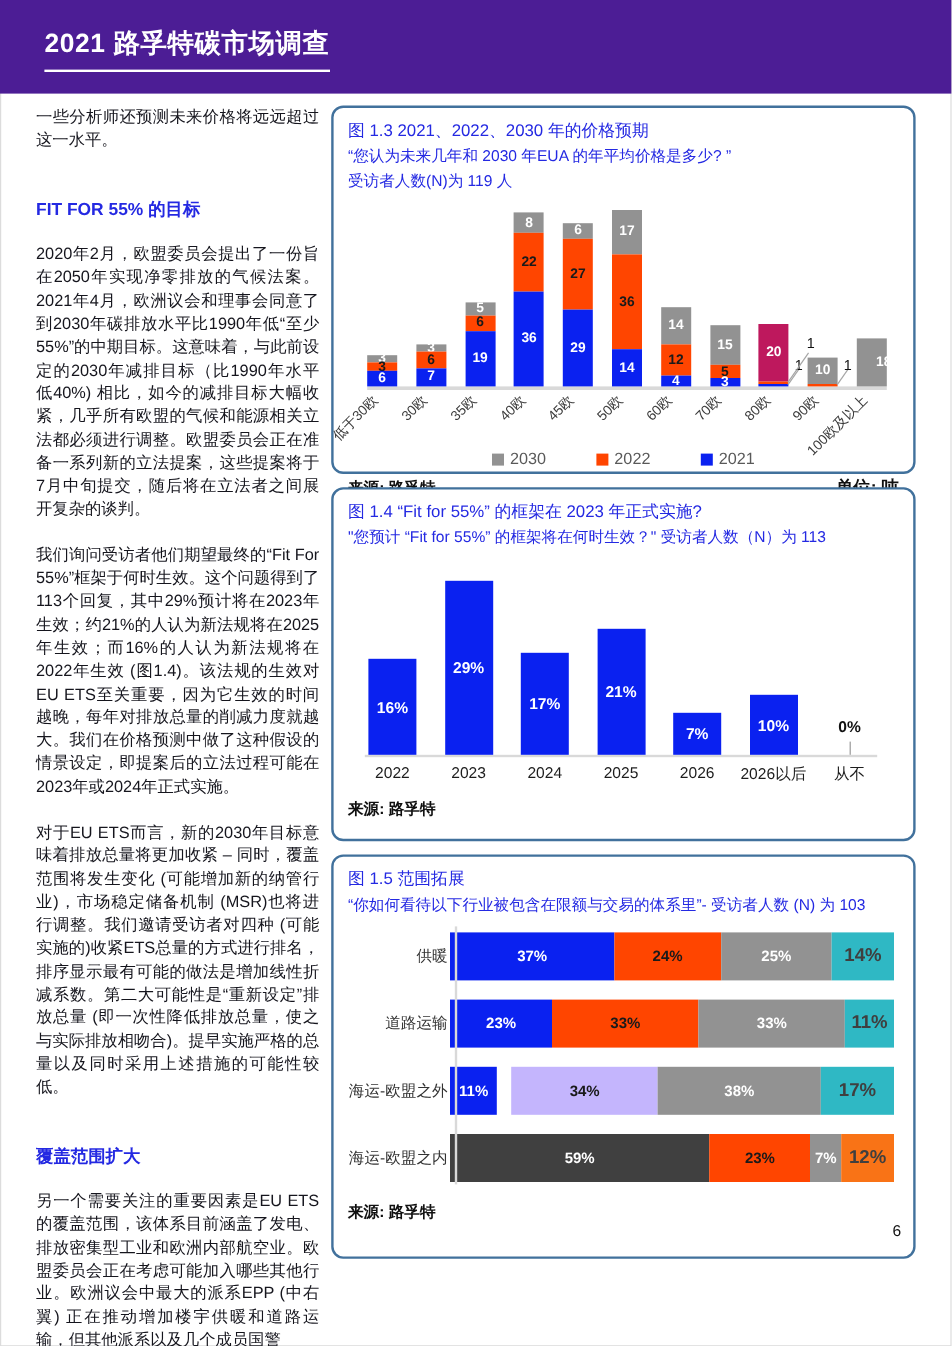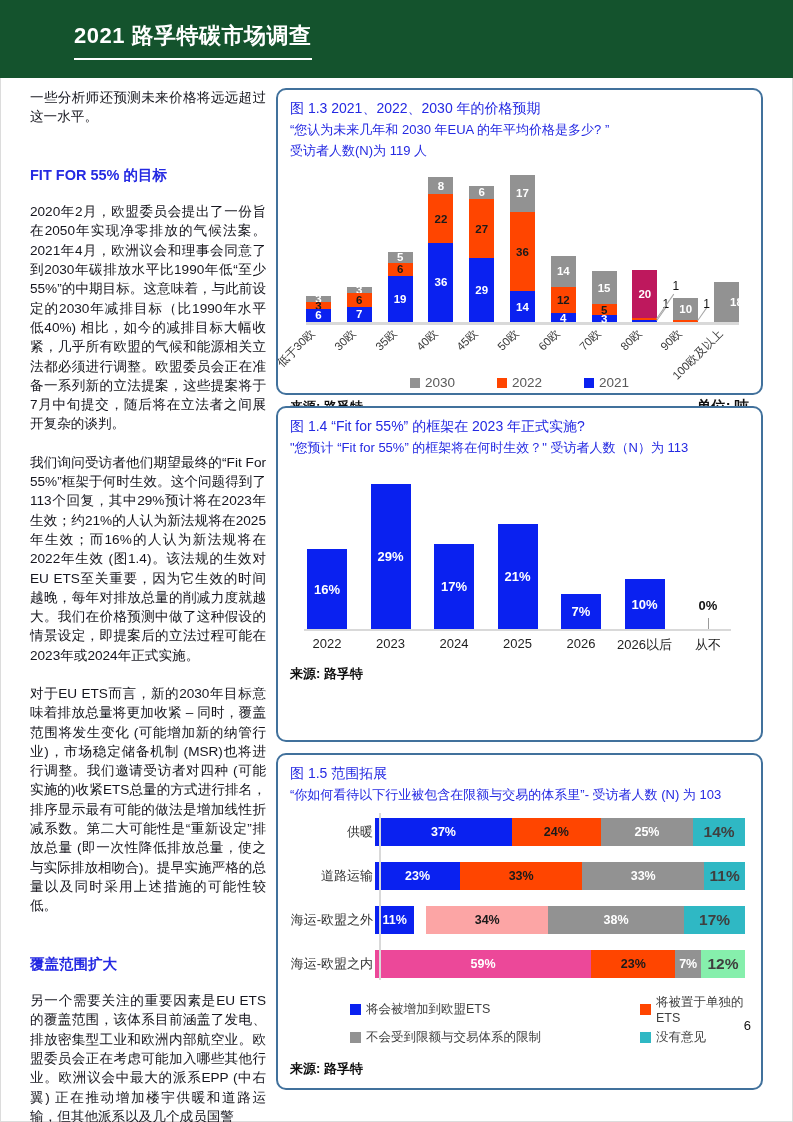--- a/index.html
+++ b/index.html
@@ -2,38 +2,38 @@
 <html><head>
 <meta charset="utf-8">
 <style>
   html,body{margin:0;padding:0;}
   body{
     width:793px;height:1122px;position:relative;background:#ffffff;
     font-family:"Liberation Sans","DejaVu Sans",sans-serif;
     outline:1px solid #dcdcdc;outline-offset:-1px;overflow:hidden;
   }
   
-  .topbar{position:absolute;top:0;left:0;right:0;height:78px;background:#14532d;padding-left:37px;}
+  .topbar{position:absolute;top:0;left:0;right:0;height:78px;background:#4c1d95;}
   .topbar h1{
     display:inline-block;margin:21px 0 0 37px;padding-bottom:7px;
     border-bottom:2px solid #fff;color:#fff;font-size:22px;font-weight:700;letter-spacing:.5px;
   }
   
   main{position:absolute;top:88px;left:30px;width:733px;display:flex;gap:10px;}
   .leftcol{width:236px;flex:none;font-size:13.6px;line-height:1.42;text-align:justify;color:#15151d;}
   .leftcol p{margin:0 0 19px;}
   .leftcol .intro{margin-bottom:38px;}
   .leftcol h2{color:#2429e2;font-size:14.5px;margin:4px 0 17px;}
   .leftcol .h2b{margin-top:38px;}
   .chartscol{flex:1;display:flex;flex-direction:column;gap:11px;min-width:0;}
   .figbox{border:2px solid #41719c;border-radius:10px;padding:8px 12px 4px;box-sizing:border-box;background:#fff;}
   .ftitle{color:#2429e2;font-size:14px;margin:2px 0 0;}
   .fsub{color:#2429e2;font-size:13px;margin:3px 0 0;}
   #box13{height:307px;}
-  #box14{height:336px;}
+  #box14{height:295px;}
   #box15{height:337px;}
   
   .f13-plot{position:relative;display:flex;align-items:flex-end;justify-content:space-between;
     height:150px;margin:12px 10px 0 16px;border-bottom:3px solid #d9d9d9;}
   .f13-col{position:relative;width:25px;display:flex;flex-direction:column-reverse;}
   .f13-seg{display:flex;align-items:center;justify-content:center;font-size:11.5px;line-height:6px;font-weight:600;}
   .f13-xlab{position:absolute;bottom:-15px;right:50%;transform:rotate(-45deg);
     transform-origin:100% 100%;white-space:nowrap;font-size:11.5px;color:#3a3a3a;}
   .f13-callout{position:absolute;font-size:12px;color:#111;}
   .f13-callout-line{position:absolute;left:100%;height:1px;background:#a6a6a6;
@@ -53,21 +53,21 @@
   .f14-xlab{position:absolute;top:100%;margin-top:7px;font-size:13px;color:#1d1d1d;white-space:nowrap;
     left:50%;transform:translateX(-50%);}
   .f14-zero{position:absolute;bottom:16px;font-size:13px;color:#111;font-weight:600;}
   .f14-tick{position:absolute;bottom:0;width:1px;height:11px;background:#9a9a9a;}
   .f14-src{margin-top:34px;font-weight:700;font-size:13px;color:#101010;}
   
   .f15-rows{position:relative;margin:14px 4px 0 0;}
   .f15-vline{position:absolute;left:89px;top:-5px;bottom:-2px;width:2px;background:#d9d9d9;}
   .f15-row{display:flex;align-items:center;margin-bottom:16px;}
   .f15-cat{width:83px;flex:none;text-align:right;font-size:13px;color:#333;padding-right:0;}
-  .f15-bar{flex:1;display:flex;height:28px;margin-left:2px;border-radius:14px;}
+  .f15-bar{flex:1;display:flex;height:40px;margin-left:2px;border-radius:14px;}
   .f15-seg{display:flex;align-items:center;justify-content:center;font-size:12.5px;font-weight:600;overflow:visible;white-space:nowrap;}
   .f15-seg.teal-lab{font-size:15.5px;color:#3f3f3f;font-weight:600;}
   .f15-legend{display:grid;grid-template-columns:290px auto;row-gap:4px;margin:10px 0 0 60px;
     font-size:12.5px;color:#404040;}
   .f15-legend .lg-sq{width:11px;height:11px;}
   .f15-src{margin-top:14px;font-weight:700;font-size:13px;color:#101010;}
   
   .pagenum{position:absolute;top:1018px;right:42px;font-size:13px;color:#111;}
 </style>
 </head>
@@ -242,52 +242,34 @@
               <div class="f15-seg" style="flex-grow: 23; flex-basis: 0px; background: rgb(10, 33, 240); color: rgb(255, 255, 255);">23%</div>
               <div class="f15-seg" style="flex-grow: 33; flex-basis: 0px; background: rgb(255, 69, 0); color: rgb(26, 26, 26);">33%</div>
               <div class="f15-seg" style="flex-grow: 33; flex-basis: 0px; background: rgb(146, 146, 146); color: rgb(255, 255, 255);">33%</div>
               <div class="f15-seg teal-lab" style="flex-grow: 11; flex-basis: 0px; background: rgb(47, 184, 196); color: rgb(63, 63, 63);">11%</div>
             </div>
           </div>
           <div class="f15-row">
             <span class="f15-cat">海运-欧盟之外</span>
             <div class="f15-bar">
               <div class="f15-seg" style="flex-grow: 11; flex-basis: 0px; background: rgb(10, 33, 240); color: rgb(255, 255, 255);">11%</div>
-              <div class="f15-seg" style="flex-grow: 34; flex-basis: 0px; background: #fca5a5; color: rgb(26, 26, 26); margin-left: 12px;">34%</div>
+              <div class="f15-seg" style="flex-grow: 34; flex-basis: 0px; background: #c4b5fd; color: rgb(26, 26, 26); margin-left: 12px;">34%</div>
               <div class="f15-seg" style="flex-grow: 38; flex-basis: 0px; background: rgb(146, 146, 146); color: rgb(255, 255, 255);">38%</div>
               <div class="f15-seg teal-lab" style="flex-grow: 17; flex-basis: 0px; background: rgb(47, 184, 196); color: rgb(63, 63, 63);">17%</div>
             </div>
           </div>
           <div class="f15-row">
             <span class="f15-cat">海运-欧盟之内</span>
             <div class="f15-bar">
-              <div class="f15-seg" style="flex-grow: 59; flex-basis: 0px; background: #ec4899; color: rgb(255, 255, 255);">59%</div>
+              <div class="f15-seg" style="flex-grow: 59; flex-basis: 0px; background: #404040; color: rgb(255, 255, 255);">59%</div>
               <div class="f15-seg" style="flex-grow: 23; flex-basis: 0px; background: rgb(255, 69, 0); color: rgb(26, 26, 26);">23%</div>
               <div class="f15-seg" style="flex-grow: 7; flex-basis: 0px; background: rgb(146, 146, 146); color: rgb(255, 255, 255);">7%</div>
-              <div class="f15-seg teal-lab" style="flex-grow: 12; flex-basis: 0px; background: #86efac; color: rgb(63, 63, 63);">12%</div>
-            </div>
-          </div>
-        </div>
-      <div class="f15-legend" id="fig15-legend">
-          <span class="lg-item">
-            <span class="lg-sq" style="background: rgb(10, 33, 240);"></span>
-            <span>将会被增加到欧盟ETS</span>
-          </span>
-          <span class="lg-item">
-            <span class="lg-sq" style="background: rgb(255, 69, 0);"></span>
-            <span>将被置于单独的ETS</span>
-          </span>
-          <span class="lg-item">
-            <span class="lg-sq" style="background: rgb(146, 146, 146);"></span>
-            <span>不会受到限额与交易体系的限制</span>
-          </span>
-          <span class="lg-item">
-            <span class="lg-sq" style="background: rgb(47, 184, 196);"></span>
-            <span>没有意见</span>
-          </span>
+              <div class="f15-seg teal-lab" style="flex-grow: 12; flex-basis: 0px; background: #f97316; color: rgb(63, 63, 63);">12%</div>
+            </div>
+          </div>
         </div>
       <div class="f15-src fsource">来源: 路孚特</div>
     </div>
 
   </section>
 </main>
 
 <div class="pagenum">6</div>
 
 </body></html>

